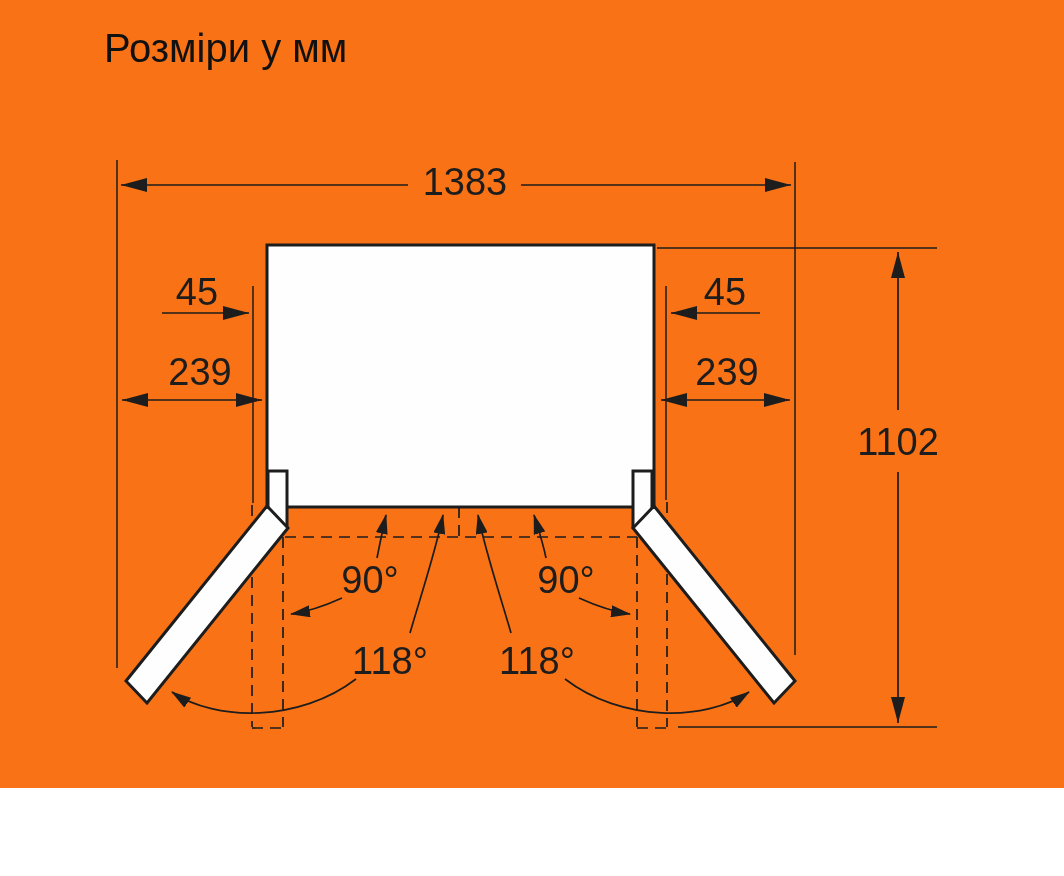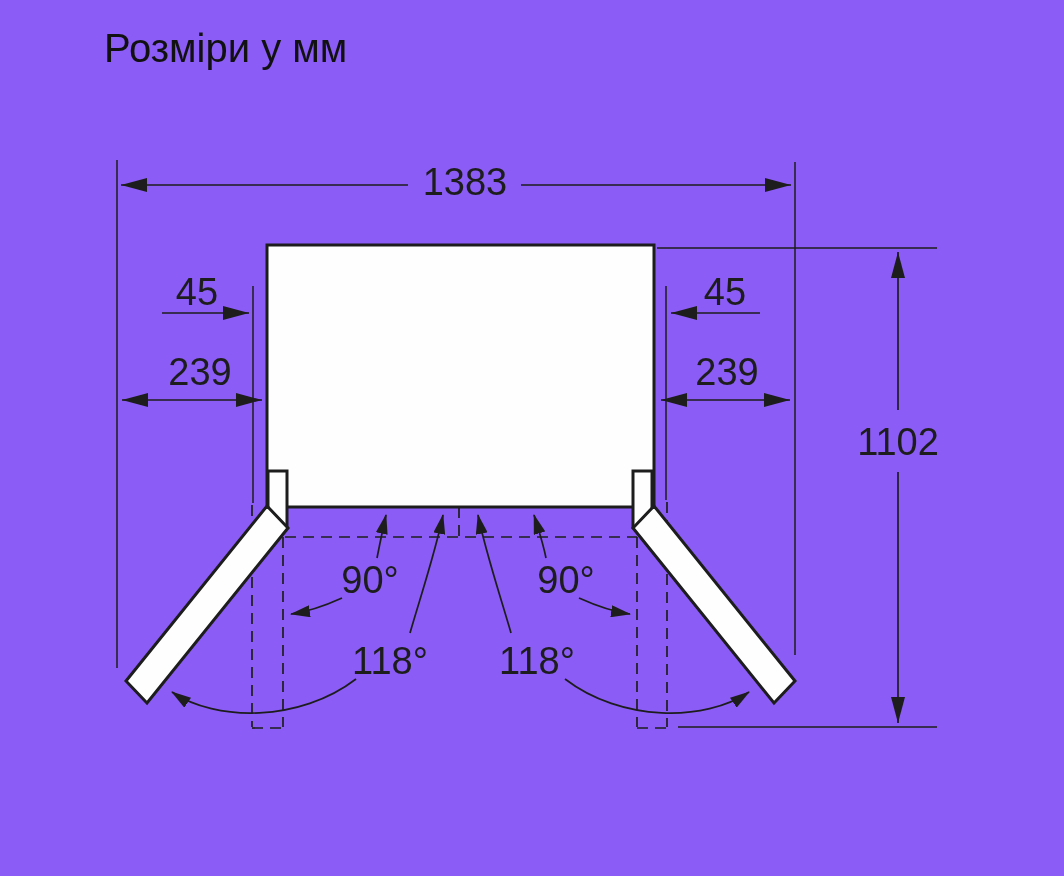--- a/index.html
+++ b/index.html
@@ -3,22 +3,22 @@
 <meta charset="utf-8">
 <style>
   html, body {
     margin: 0;
     padding: 0;
     background: #ffffff;
   }
   .page {
     position: relative;
     width: 1064px;
-    height: 876px;
-    background: #8b5cf6;
+    height: 788px;
+    background: #f97316;
     overflow: hidden;
   }
   svg { display: block; }
   .ln   { stroke: #1d1d1d; stroke-width: 1.7; fill: none; }
   .ext  { stroke: #1d1d1d; stroke-width: 1.5; fill: none; }
   .dash { stroke: #1d1d1d; stroke-width: 1.7; fill: none; stroke-dasharray: 11 7; }
   .shape { stroke: #1d1d1d; stroke-width: 3; fill: #fefefe; stroke-linejoin: miter; }
   .curve { stroke: #1d1d1d; stroke-width: 1.7; fill: none; }
   .dimtext {
     font-family: "Liberation Sans", "DejaVu Sans", sans-serif;

